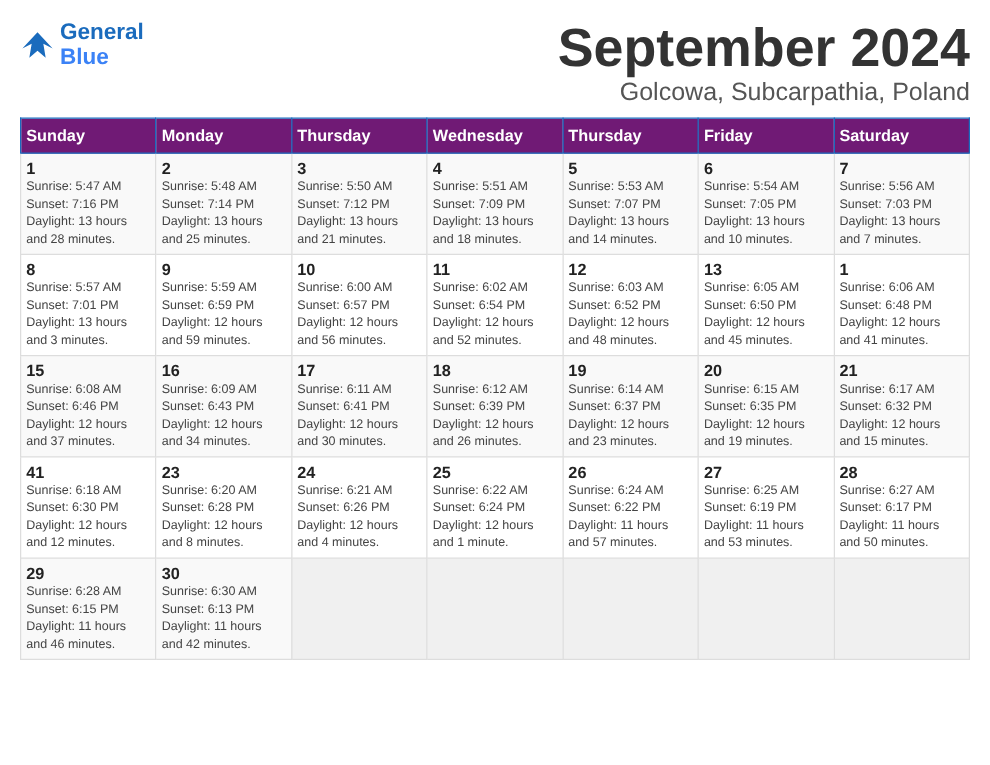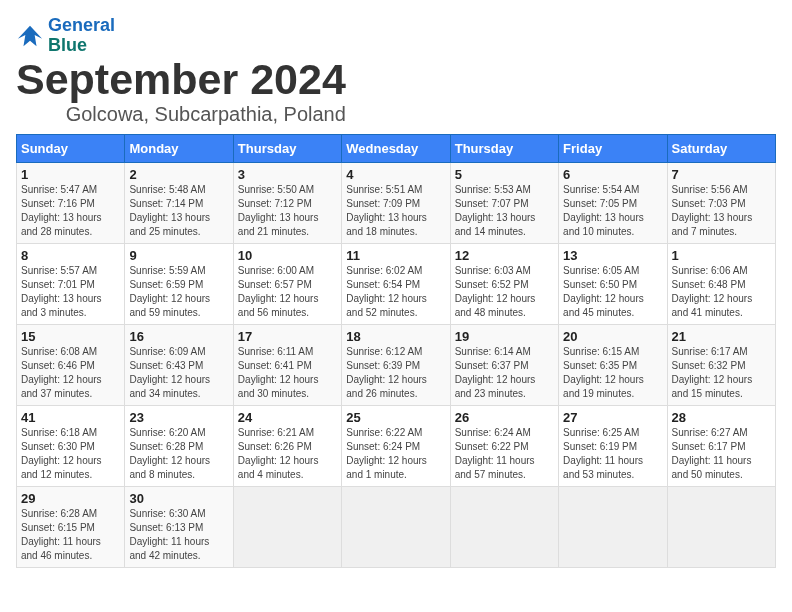--- a/index.html
+++ b/index.html
@@ -12,21 +12,20 @@
     }
     .container {
       width: 792px;
       padding: 16px 16px 8px 16px;
     }
     .header {
       display: flex;
       align-items: flex-start;
       justify-content: space-between;
       margin-bottom: 8px;
-      flex-direction: column;
     }
     .logo {
       display: flex;
       align-items: center;
       gap: 4px;
     }
     .logo-text {
       font-size: 18px;
       font-weight: bold;
       color: #333;
@@ -51,21 +50,21 @@
     .subtitle {
       font-size: 20px;
       color: #555;
     }
     table {
       width: 100%;
       border-collapse: collapse;
       table-layout: fixed;
     }
     thead tr {
-      background: #3b82f6;
+      background: #701a75;
       color: white;
     }
     thead th {
       padding: 6px 4px;
       font-size: 13px;
       font-weight: bold;
       text-align: left;
       border: 1px solid #1a6bbd;
     }
     tbody tr {
@@ -105,21 +104,21 @@
 <body>
 
 <div class="container">
   <div class="header">
     <div class="logo">
       <svg class="logo-bird" viewBox="0 0 30 30">
         <polygon points="15,4 28,18 20,14 22,26 15,20 8,26 10,14 2,18" fill="#1a6bbd"></polygon>
       </svg>
       <div>
         <div class="logo-text">
-          <span>General</span><br><span style="color:#0f766e">Blue</span>
+          <span>General</span><br><span style="color:#3b82f6">Blue</span>
         </div>
       </div>
     </div>
     <div class="title-block">
       <div class="month-title">September 2024</div>
       <div class="subtitle">Golcowa, Subcarpathia, Poland</div>
     </div>
   </div>
 
   <table>

